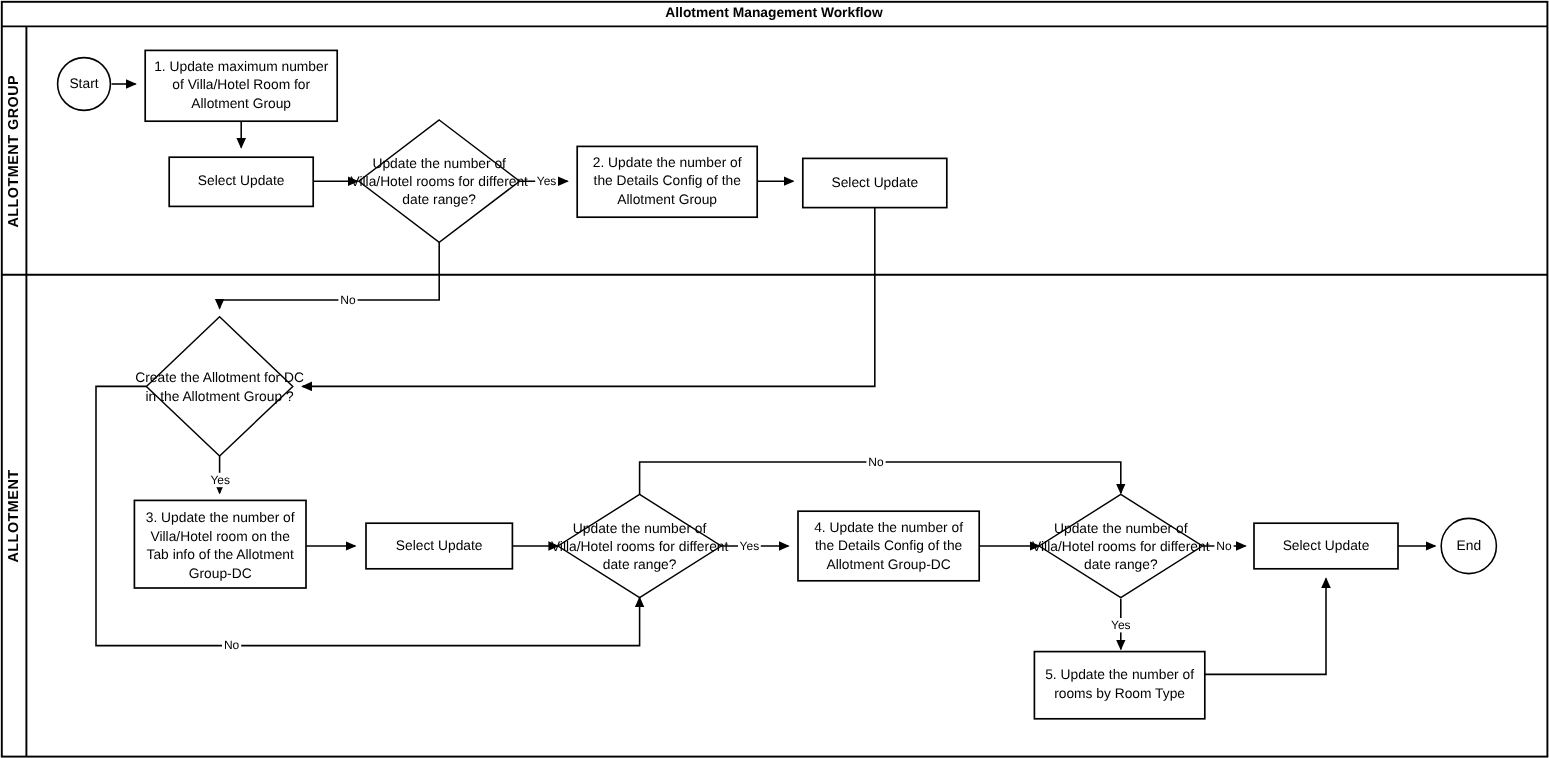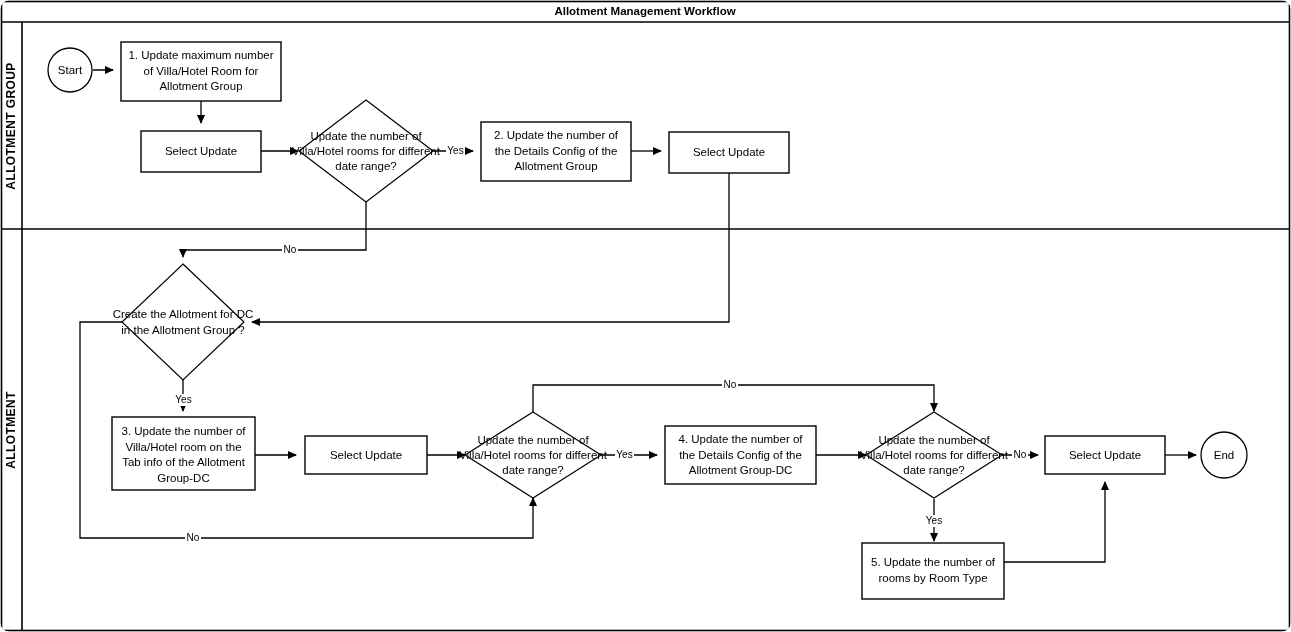--- a/index.html
+++ b/index.html
@@ -7,21 +7,20 @@
     padding: 0;
     background: #ffffff;
     font-family: "Liberation Sans", sans-serif;
   }
   #canvas {
     position: relative;
     width: 1291px;
     height: 632px;
     background: #ffffff;
     overflow: hidden;
-    border-radius: 10px;
   }
   svg.diagram {
     position: absolute;
     left: 0;
     top: 0;
     width: 1291px;
     height: 632px;
   }
   .shape-text {
     font-family: "Liberation Sans", sans-serif;

